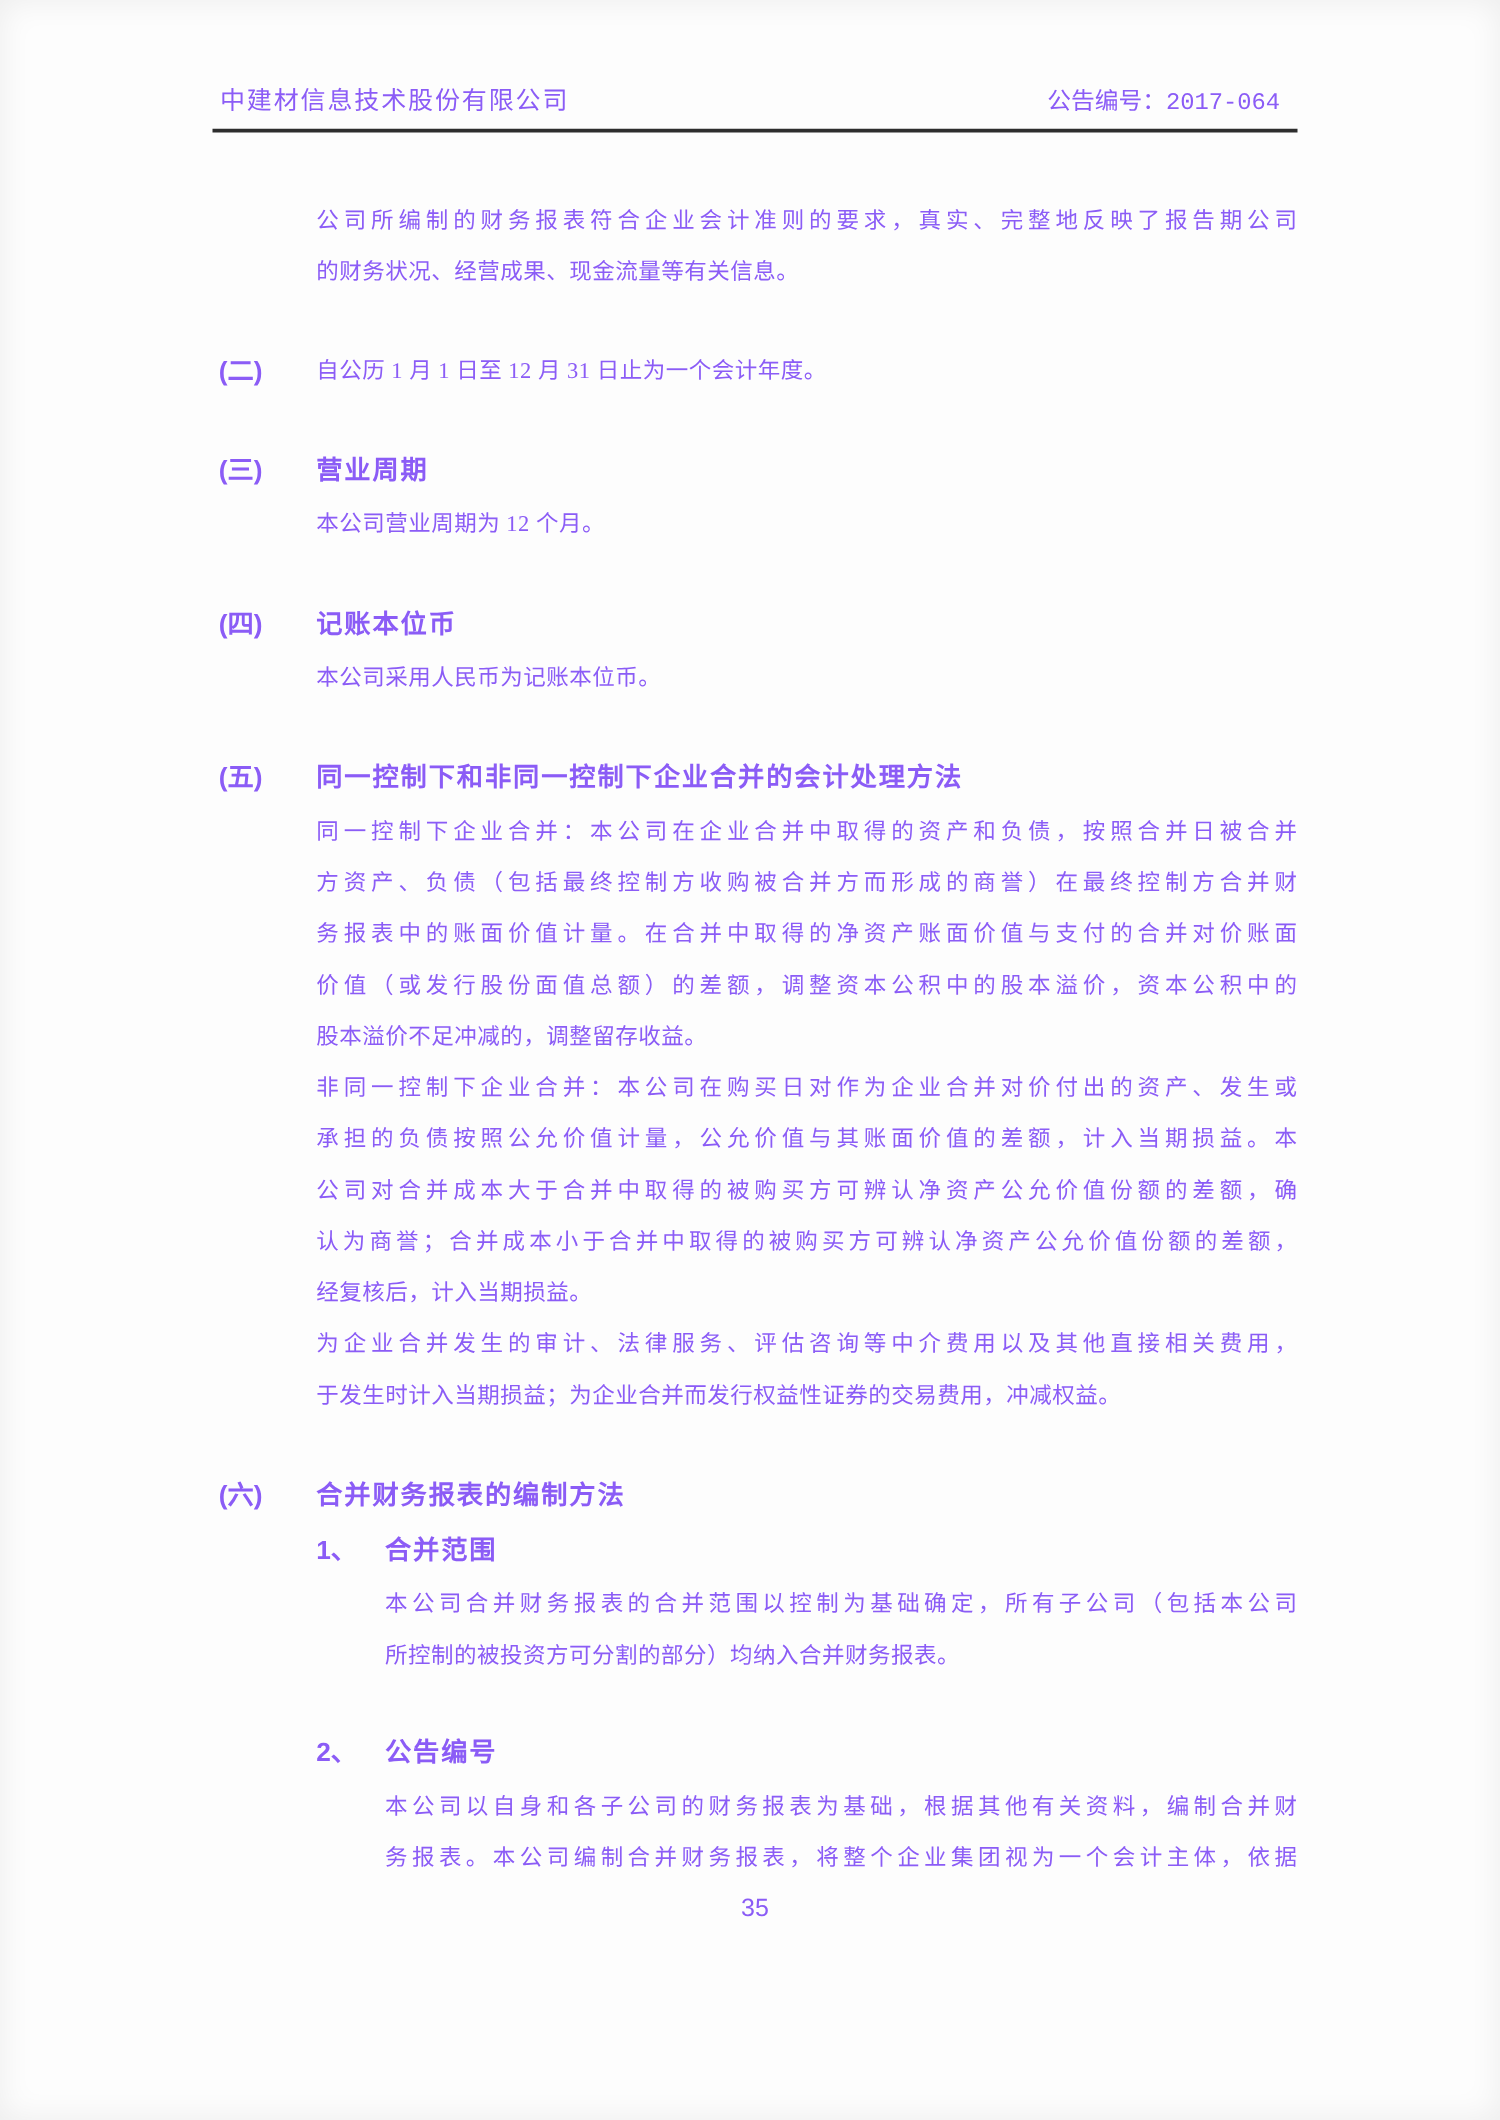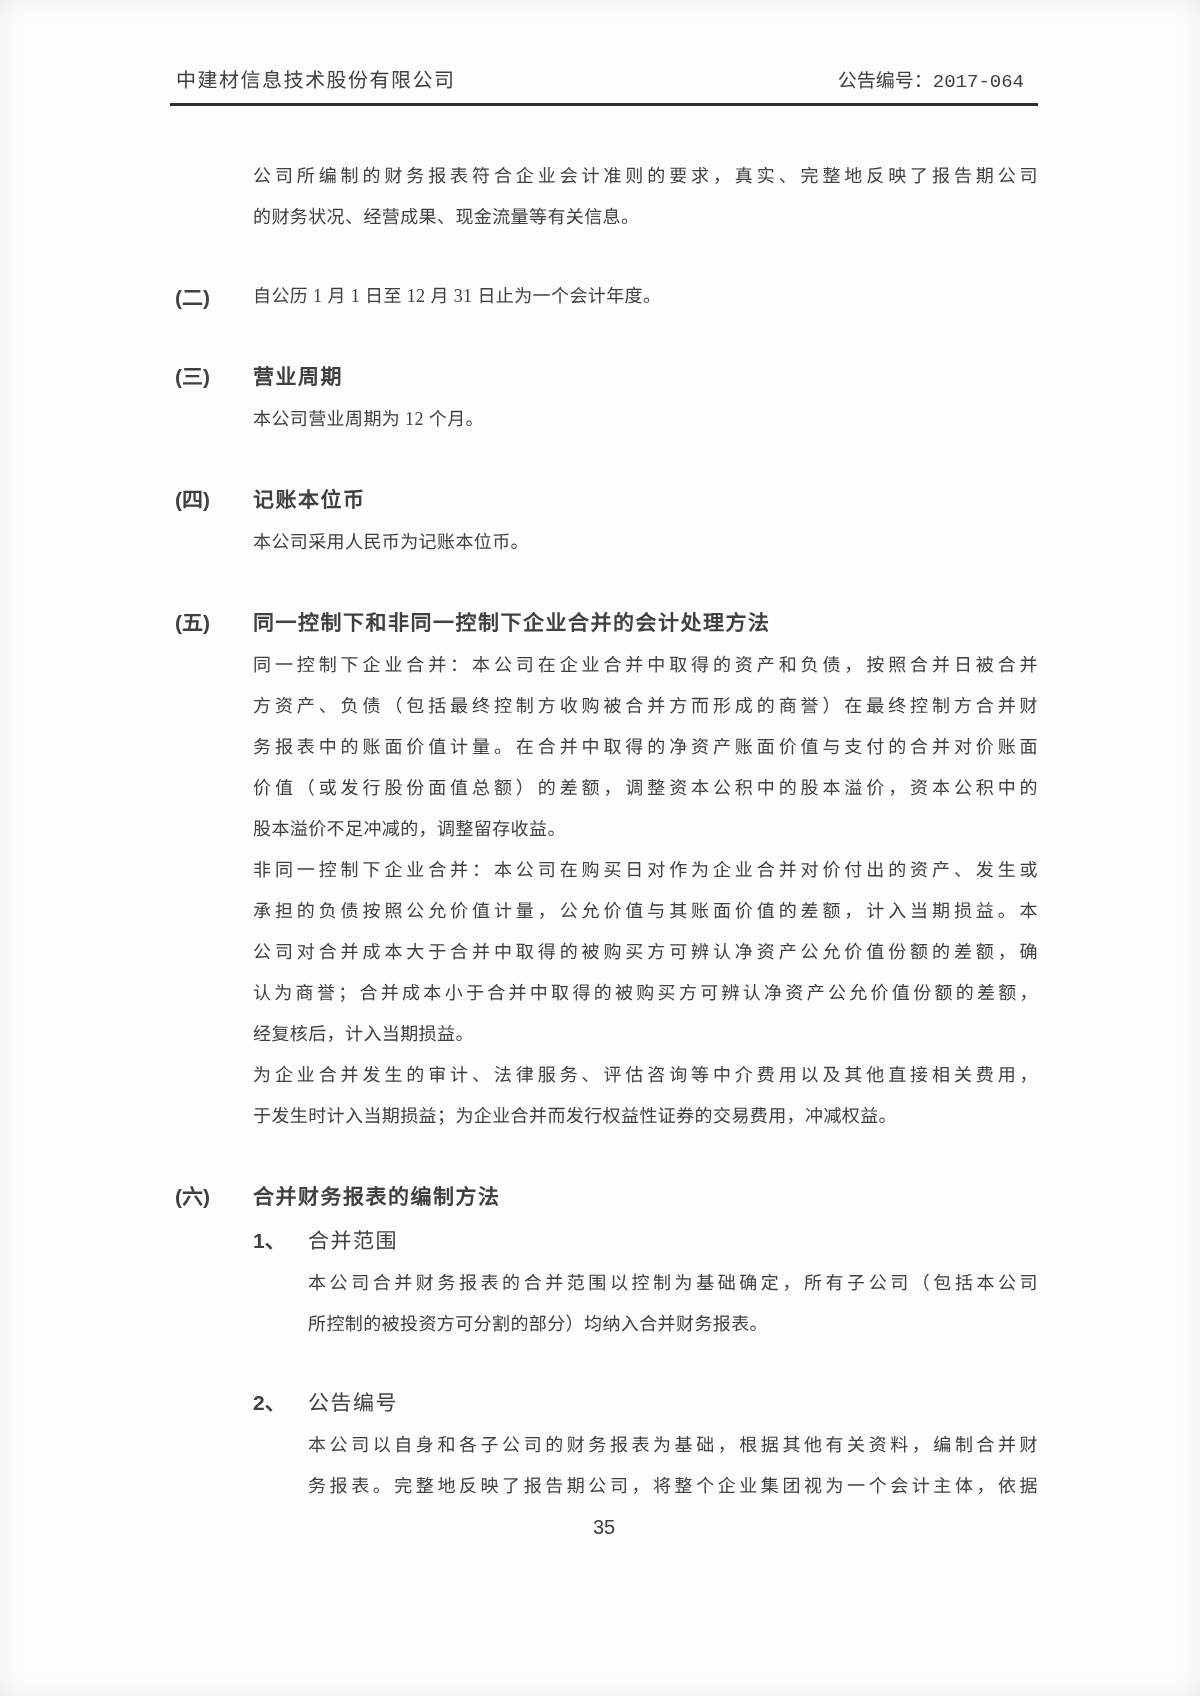--- a/index.html
+++ b/index.html
@@ -3,21 +3,21 @@
 <meta charset="utf-8">
 <style>
   html,body{margin:0;padding:0;background:#e9e9e9;}
   .page{
     width:1200px;height:1696px;box-sizing:border-box;
     margin:0 auto;position:relative;
     padding:0 162px 0 170px;
     background:#fdfdfd;
     box-shadow:inset 0 0 26px rgba(0,0,0,.07);
     font-family:"Liberation Serif","DejaVu Serif",serif;
-    color:#404040;
+    color:#8b5cf6;
     overflow:hidden;
   }
   
   .doc-header{
     display:flex;justify-content:space-between;align-items:flex-end;
     padding:64px 14px 10px 6px;
     border-bottom:3px solid #2e2e2e;
   }
   .company{font-size:20px;letter-spacing:1.5px;white-space:nowrap;}
   .announce{font-size:19px;font-family:Liberation Mono, monospace;white-space:nowrap;}
@@ -43,21 +43,21 @@
     font-family:"Liberation Sans","DejaVu Sans",sans-serif;
   }
   .sub{position:relative;padding-left:55px;}
   .sub + .sub{margin-top:36px;}
   .sub-num{
     position:absolute;left:0;top:0;
     font-size:21px;font-weight:700;line-height:44px;
     font-family:"Liberation Sans","DejaVu Sans",sans-serif;
   }
   .sub-title{
-    margin:0;font-size:21px;font-weight:400;line-height:44px;
+    margin:0;font-size:21px;font-weight:700;line-height:44px;
     letter-spacing:1.5px;
     font-family:"Liberation Sans","DejaVu Sans",sans-serif;
   }
   
   .doc-footer{
     margin-top:0;
     text-align:center;
     font-size:20px;line-height:41px;
     font-family:Liberation Sans, sans-serif;
   }
@@ -140,21 +140,21 @@
             <div class="para">
               <div class="line">本公司合并财务报表的合并范围以控制为基础确定，所有子公司（包括本公司</div>
               <div class="line last">所控制的被投资方可分割的部分）均纳入合并财务报表。</div>
             </div>
           </div>
           <div class="sub">
             <span class="sub-num">2、</span>
             <h3 class="sub-title">公告编号</h3>
             <div class="para">
               <div class="line">本公司以自身和各子公司的财务报表为基础，根据其他有关资料，编制合并财</div>
-              <div class="line">务报表。完整地反映了报告期公司，将整个企业集团视为一个会计主体，依据</div>
+              <div class="line">务报表。本公司编制合并财务报表，将整个企业集团视为一个会计主体，依据</div>
             </div>
           </div>
         </div>
       </section>
     </div>
 
   <div class="doc-footer">
     <span>35</span>
   </div>
 

